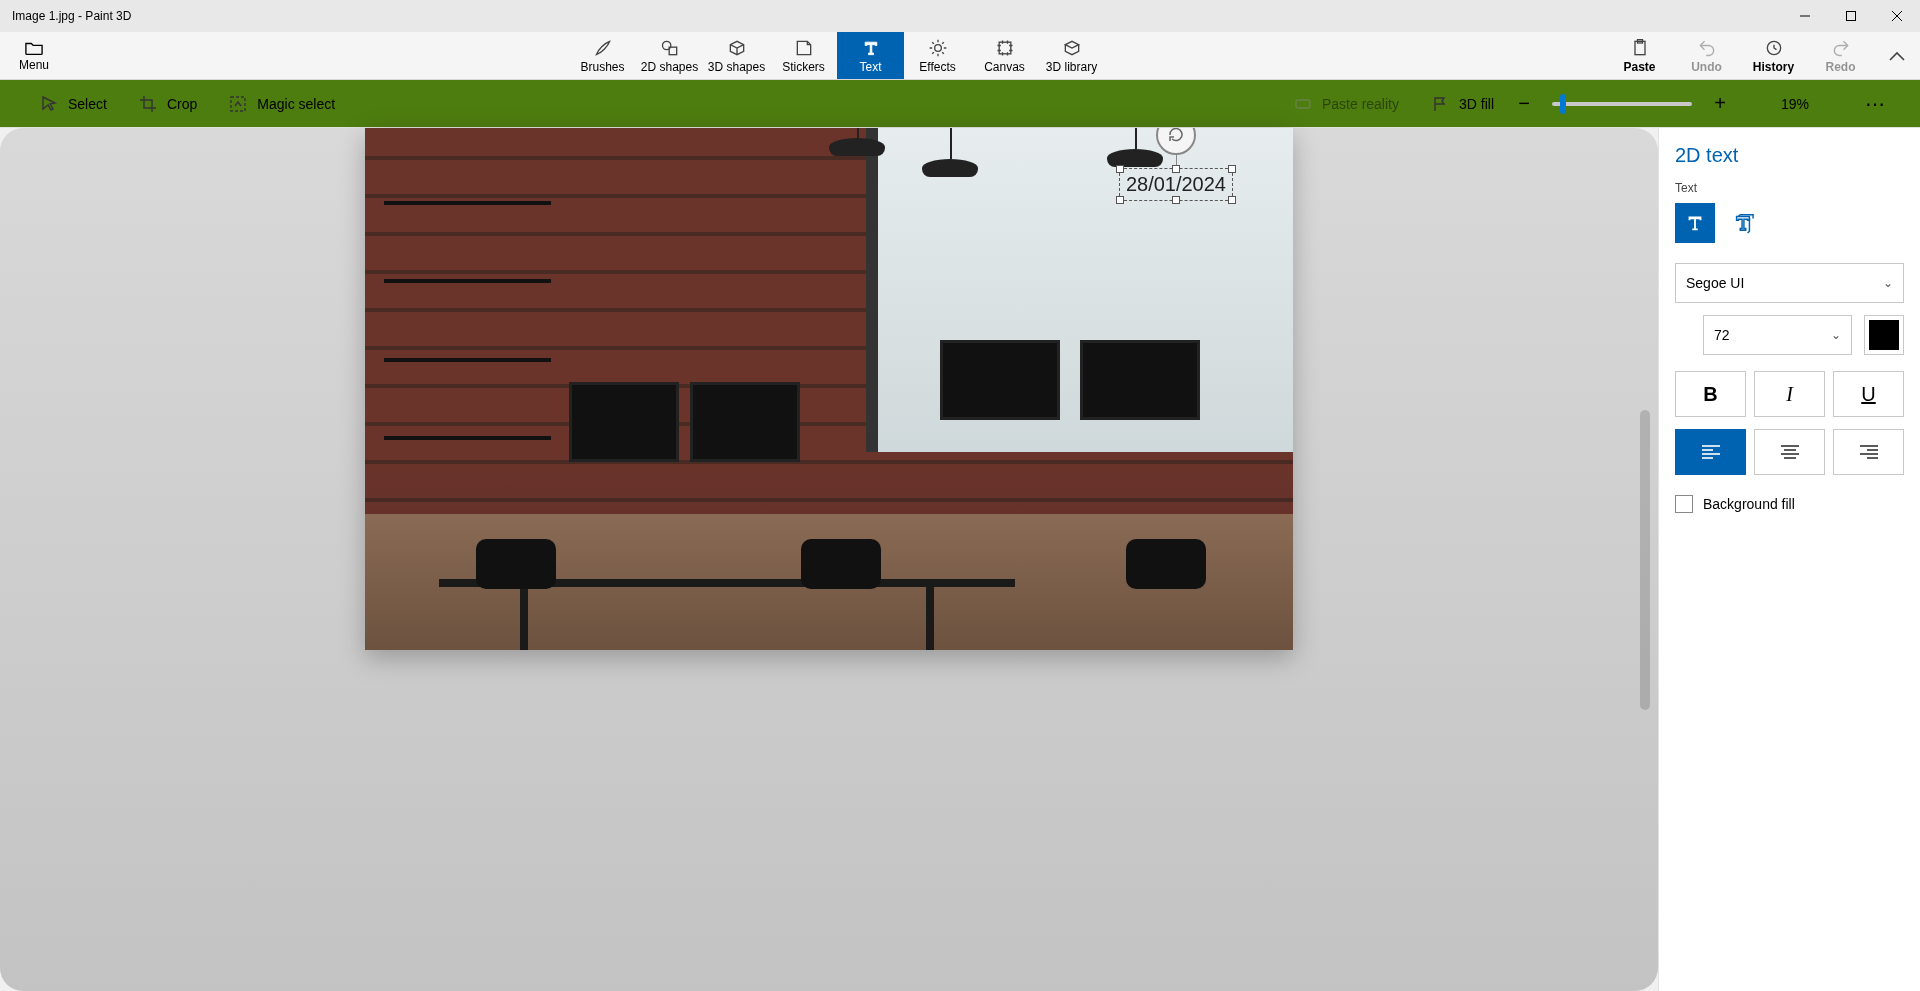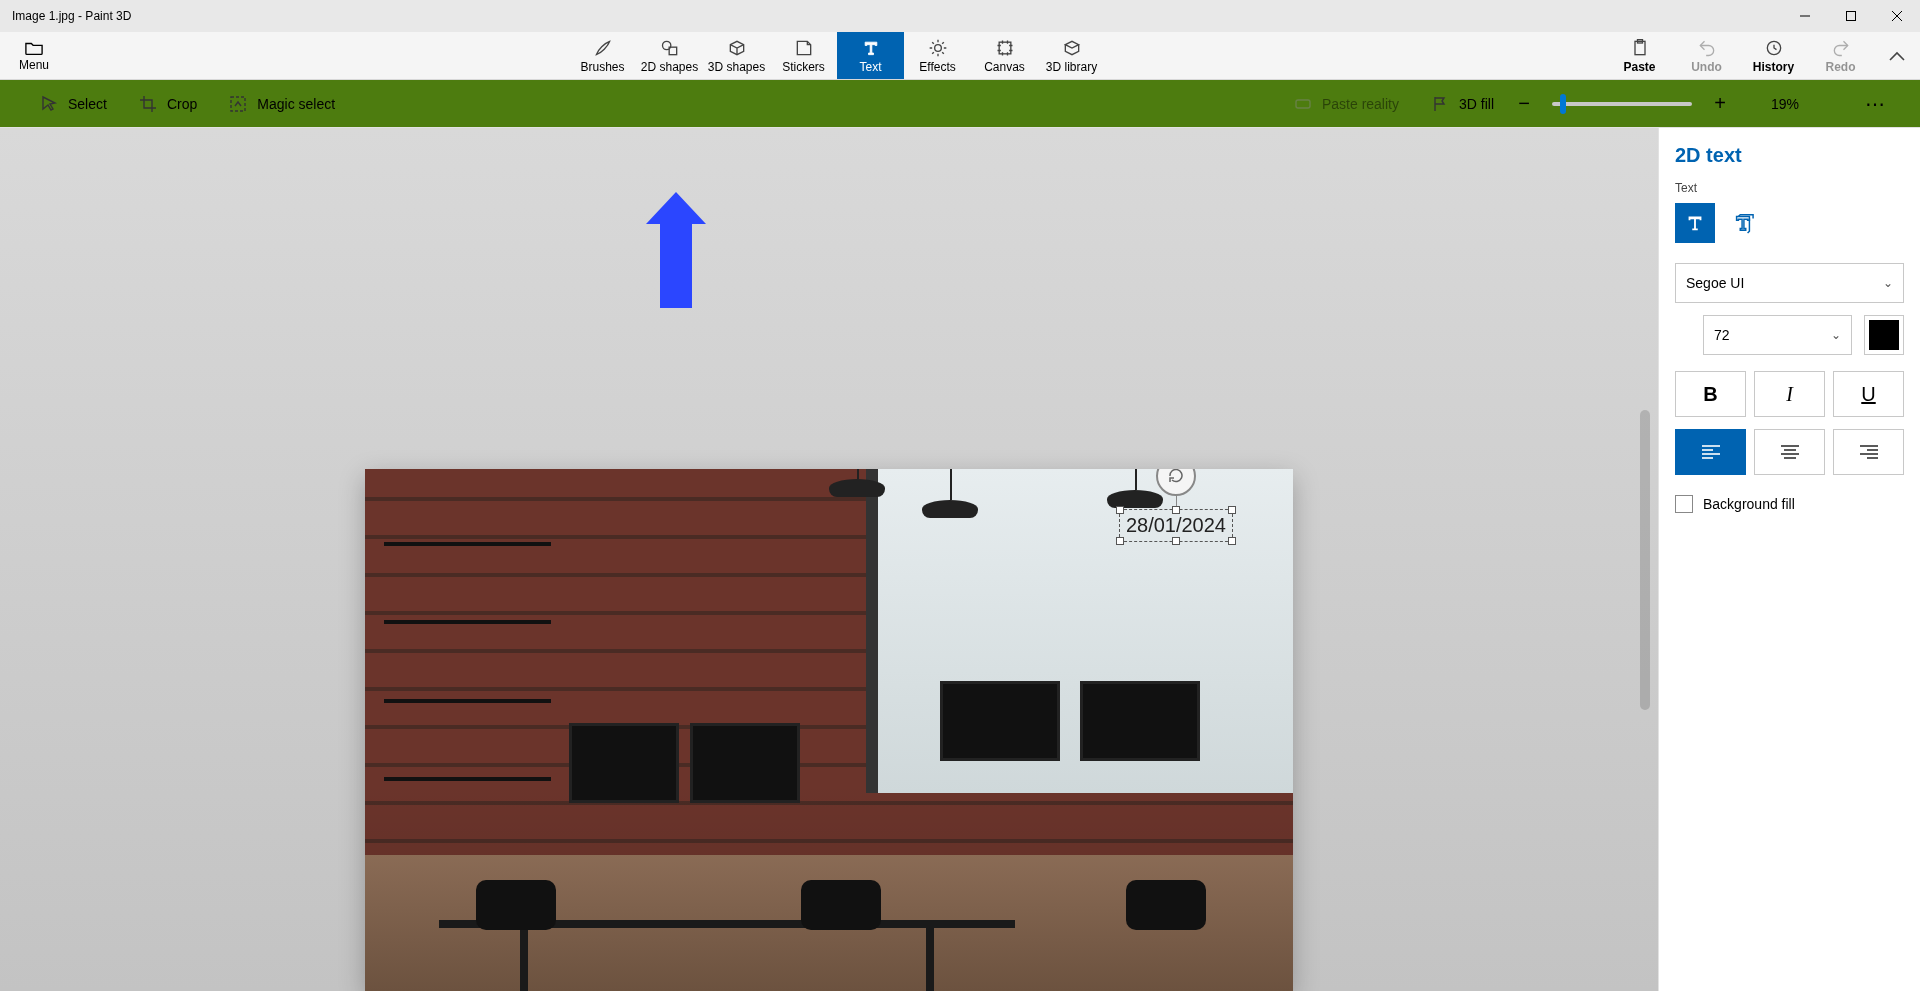--- a/index.html
+++ b/index.html
@@ -33,28 +33,28 @@
     
     .secbar { height: 48px; background: #4d7c0f; display: flex; align-items: center; padding: 0 24px; border-bottom: 1px solid #e2e2e2; }
     .secbtn { display: flex; align-items: center; gap: 10px; padding: 0 16px; height: 48px; font-size: 14px; cursor: pointer; }
     .secbtn svg { width: 18px; height: 18px; }
     .secbtn.disabled { opacity: .45; }
     .secbar .spacer { flex: 1; }
     .zoomctl { display: flex; align-items: center; gap: 14px; }
     .zoombtn { width: 28px; height: 28px; display: flex; align-items: center; justify-content: center; font-size: 20px; }
     .slider { width: 140px; height: 4px; background: #c8c8c8; border-radius: 2px; position: relative; }
     .slider::after { content: ""; position: absolute; left: 8px; top: -8px; width: 6px; height: 20px; background: #0078d4; border-radius: 3px; }
-    .zoompct { width: 48px; font-size: 14px; }
+    .zoompct { width: 48px; font-size: 14px; text-align: center; }
     .morebtn { width: 40px; height: 48px; display: flex; align-items: center; justify-content: center; font-size: 20px; letter-spacing: 2px; }
 
     .divider-v { width: 1px; background: #d8d8d8; margin: 8px 4px; }
 
     
     .main { display: flex; height: calc(991px - 32px - 48px - 48px); }
-    .canvas-area { flex: 1; background: linear-gradient(180deg, #d9d9d9 0%, #c3c3c3 100%); position: relative; display: flex; align-items: flex-end; justify-content: center; }
+    .canvas-area { flex: 1; background: linear-gradient(180deg, #d9d9d9 0%, #c3c3c3 100%); position: relative; display: flex; align-items: flex-start; justify-content: center; border-radius: 23px; }
     .canvas-scroll { position: absolute; right: 8px; top: 50%; transform: translateY(-50%); width: 10px; height: 300px; background: rgba(0,0,0,.15); border-radius: 5px; }
 
     .image-wrap { width: 928px; height: 522px; background: #333; position: relative; box-shadow: 0 8px 24px rgba(0,0,0,.25); overflow: hidden; }
     
     .wall { position: absolute; inset: 0; background:
       linear-gradient(180deg, rgba(0,0,0,.0) 60%, rgba(0,0,0,.15) 100%),
       repeating-linear-gradient(0deg, #6b342b 0 34px, #4a2b24 34px 38px),
       repeating-linear-gradient(90deg, rgba(0,0,0,0) 0 70px, rgba(0,0,0,.08) 70px 72px);
     }
     .window { position: absolute; right: 0; top: 0; width: 46%; height: 62%; background: linear-gradient(180deg,#e7edef,#cfd8da); }
@@ -85,21 +85,21 @@
     .h-bl{left:-4px;bottom:-4px}.h-bm{left:50%;bottom:-4px;margin-left:-4px}.h-br{right:-4px;bottom:-4px}
     .rotate { position:absolute; left:50%; top:-54px; margin-left:-20px; width:40px; height:40px; border:2px solid #888; border-radius:50%; background:#f5f5f5; display:flex; align-items:center; justify-content:center; }
     .rotate::after { content:""; position:absolute; top:100%; left:50%; width:1px; height:12px; background:#888; }
 
     
     .arrow { position: absolute; left: 660px; top: 92px; width: 32px; height: 88px; background: #2b46ff; }
     .arrow::before { content:""; position:absolute; left:-14px; top:-28px; border-left:30px solid transparent; border-right:30px solid transparent; border-bottom:32px solid #2b46ff; }
 
     
     .panel { width: 262px; background: #fff; border-left: 1px solid #e2e2e2; padding: 16px 16px 0; display: flex; flex-direction: column; }
-    .panel h2 { font-size: 20px; font-weight: 700; color: #0063b1; margin-bottom: 14px; }
+    .panel h2 { font-size: 20px; font-weight: 400; color: #0063b1; margin-bottom: 14px; }
     .panel .label { font-size: 12px; color: #444; margin-bottom: 8px; }
     .tmode { display: flex; gap: 8px; margin-bottom: 20px; }
     .tmode .m { width: 40px; height: 40px; display:flex; align-items:center; justify-content:center; border:1px solid transparent; }
     .tmode .m.active { background:#0063b1; }
     .tmode .m svg { width:22px; height:22px; }
 
     .sel { height: 40px; border:1px solid #c8c8c8; display:flex; align-items:center; padding:0 10px; font-size:14px; justify-content:space-between; margin-bottom:12px; cursor:pointer; }
     .sel .chev { font-size:12px; color:#555; }
     .row { display:flex; gap:12px; margin-bottom:16px; }
     .row .sel { flex:1; margin-bottom:0;margin-left:28px; }

